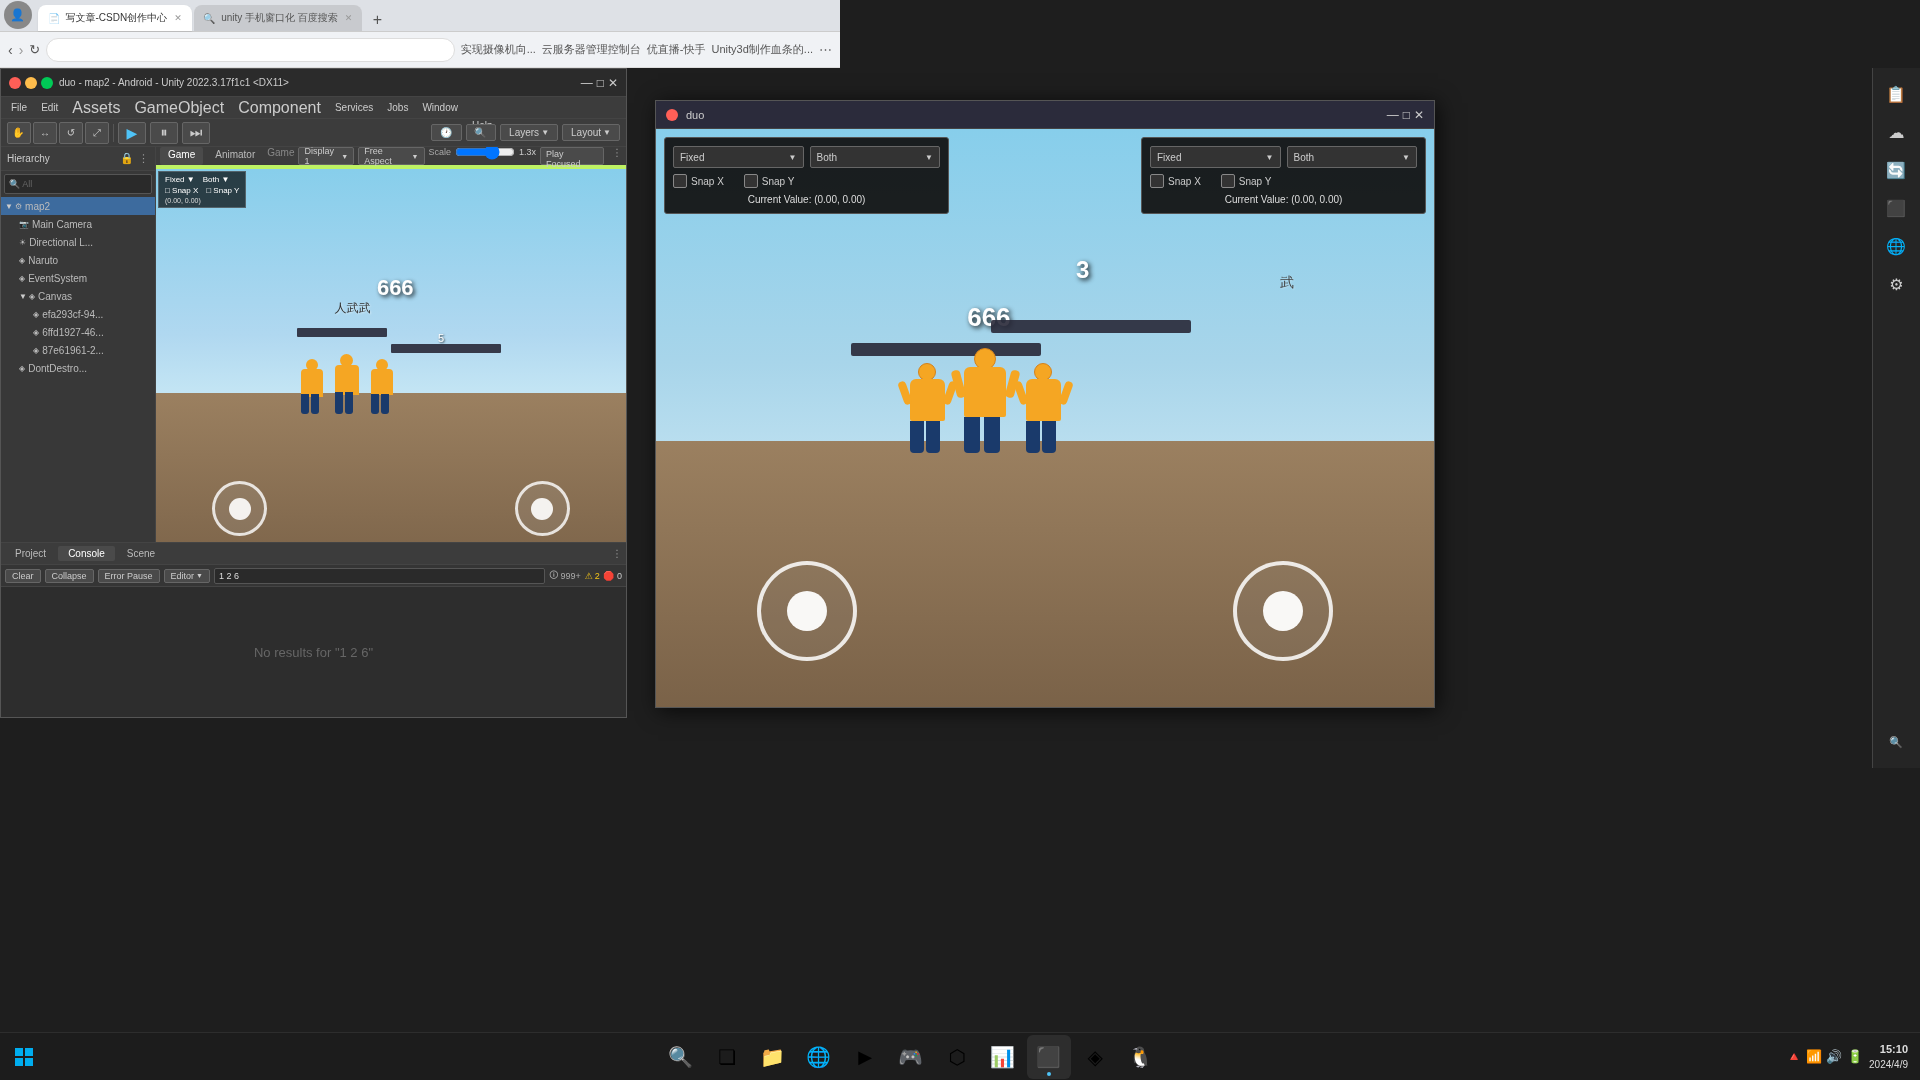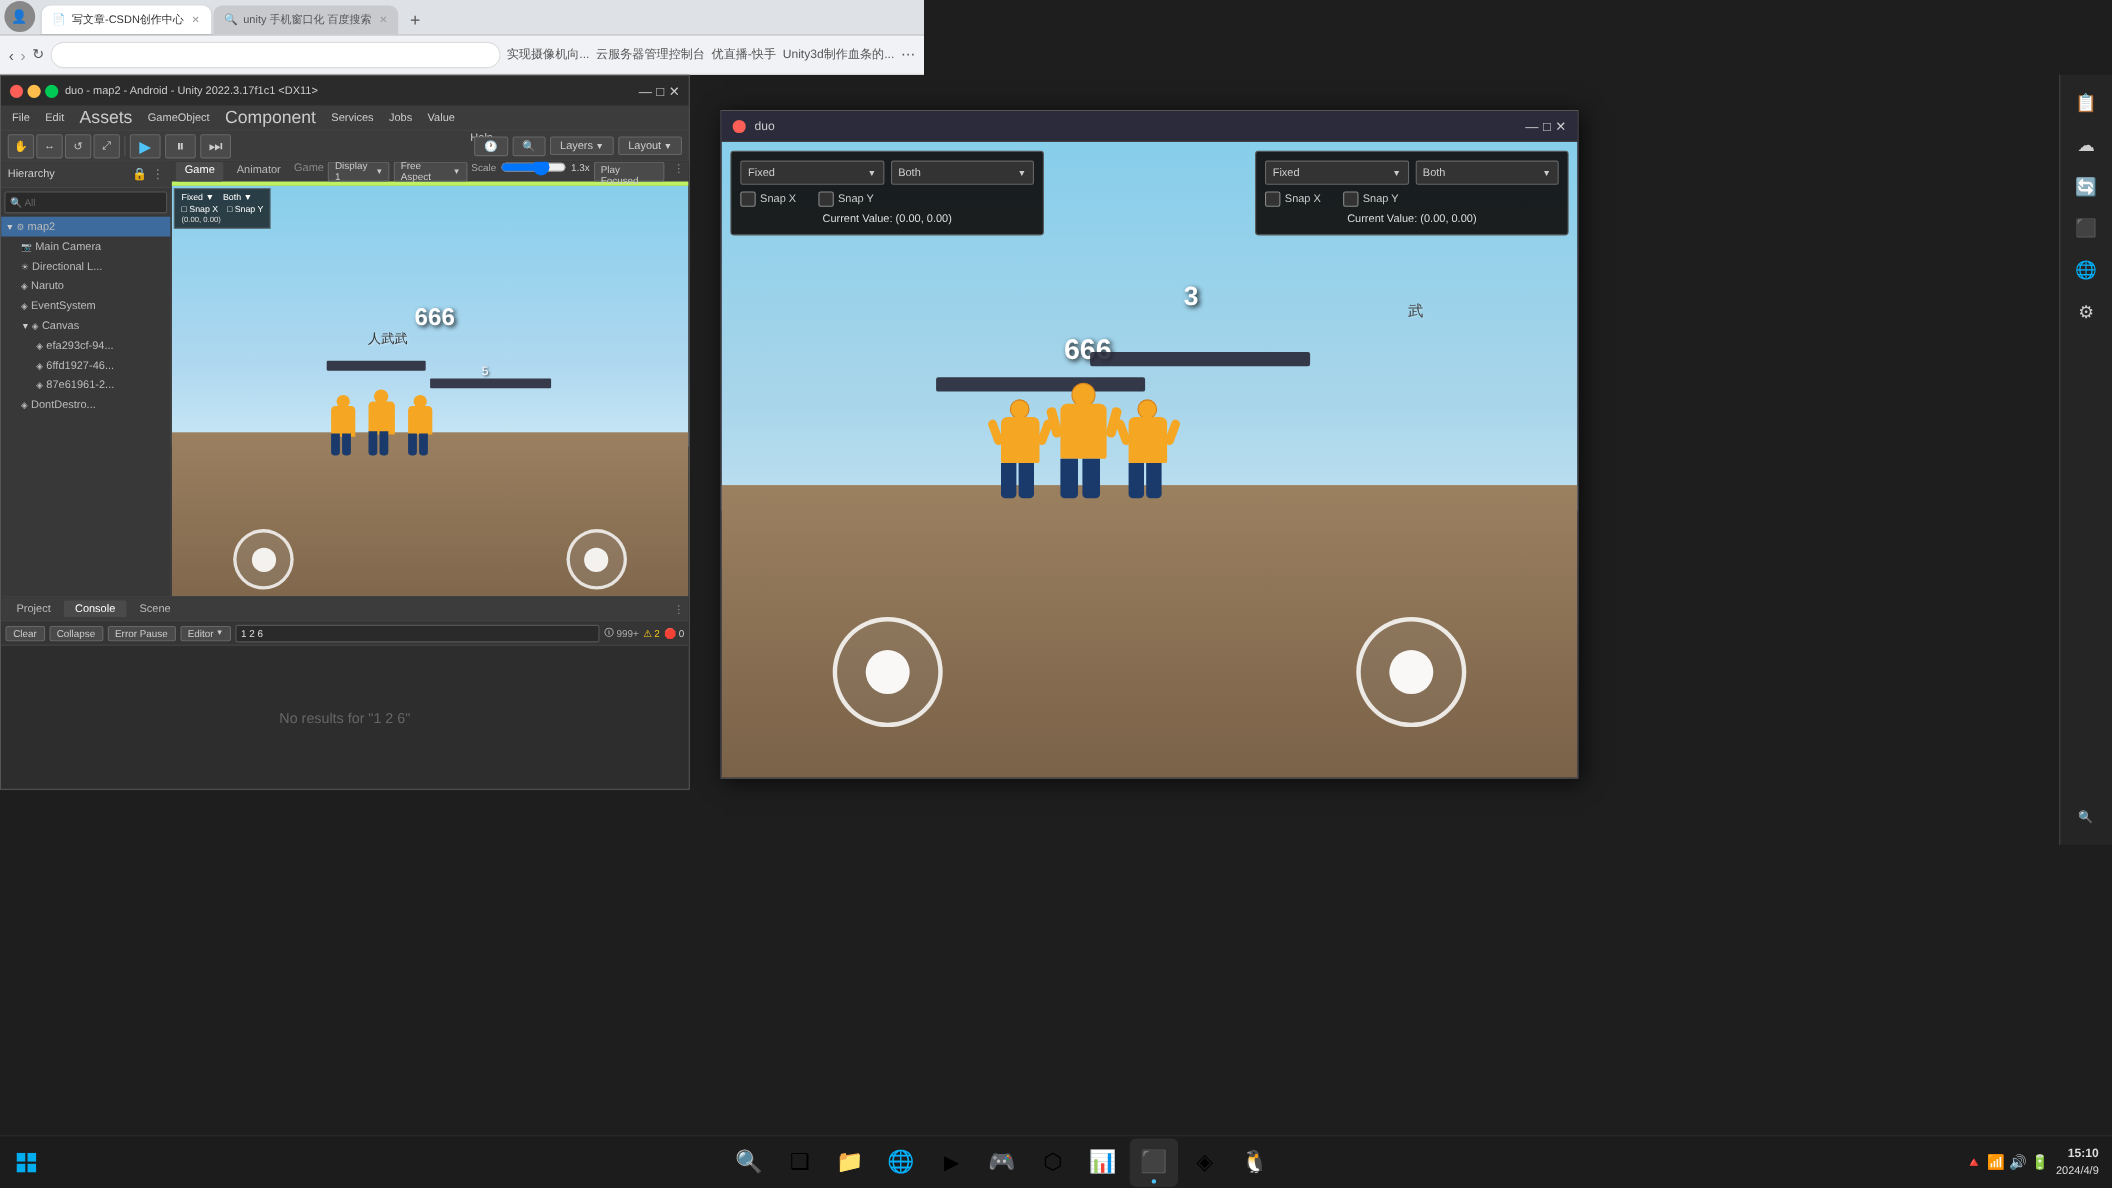--- a/index.html
+++ b/index.html
@@ -43,45 +43,45 @@
     
   </div>
 
   <span style="font-size:11px;color:#555;cursor:pointer;white-space:nowrap;">实现摄像机向...</span>
   <span style="font-size:11px;color:#555;cursor:pointer;white-space:nowrap;">云服务器管理控制台</span>
   <span style="font-size:11px;color:#555;cursor:pointer;white-space:nowrap;">优直播-快手</span>
   <span style="font-size:11px;color:#555;cursor:pointer;white-space:nowrap;">Unity3d制作血条的...</span>
   <button style="font-size:13px;background:none;border:none;color:#555;cursor:pointer;">⋯</button>
 </div>
 
-<div style="position:absolute;top:68px;left:0;width:627px;height:650px;background:#404040;border:1px solid #555;">
+<div style="position:absolute;top:68px;left:0;width:627px;height:650px;background:#bef264;border:1px solid #555;">
 
   <div style="height:28px;background:#2b2b2b;display:flex;align-items:center;padding:0 8px;gap:6px;border-bottom:1px solid #444;">
     <div style="display:flex;gap:4px;">
       <div style="width:12px;height:12px;border-radius:50%;background:#ff5f57;cursor:pointer;"></div>
       <div style="width:12px;height:12px;border-radius:50%;background:#ffbd4c;cursor:pointer;"></div>
       <div style="width:12px;height:12px;border-radius:50%;background:#00ca56;cursor:pointer;"></div>
     </div>
     <span style="font-size:10px;color:#ccc;">duo - map2 - Android - Unity 2022.3.17f1c1 &lt;DX11&gt;</span>
     <div style="flex:1;display:flex;justify-content:flex-end;gap:4px;">
       <button style="background:none;border:none;color:#ccc;font-size:12px;cursor:pointer;">—</button>
       <button style="background:none;border:none;color:#ccc;font-size:12px;cursor:pointer;">□</button>
       <button style="background:none;border:none;color:#ccc;font-size:12px;cursor:pointer;">✕</button>
     </div>
   </div>
 
   <div style="height:22px;background:#3c3c3c;display:flex;align-items:center;padding:0 4px;gap:2px;border-bottom:1px solid #444;">
     <span style="padding:2px 6px;font-size:10px;color:#ccc;cursor:pointer;">File</span>
     <span style="padding:2px 6px;font-size:10px;color:#ccc;cursor:pointer;">Edit</span>
     <span style="padding:2px 6px;font-size:16px;color:#ccc;cursor:pointer;">Assets</span>
-    <span style="padding:2px 6px;font-size:10px;color:#ccc;cursor:pointer;">GameObject</span>
+    <span style="padding:2px 6px;font-size:16px;color:#ccc;cursor:pointer;">GameObject</span>
     <span style="padding:2px 6px;font-size:16px;color:#ccc;cursor:pointer;">Component</span>
     <span style="padding:2px 6px;font-size:10px;color:#ccc;cursor:pointer;">Services</span>
     <span style="padding:2px 6px;font-size:10px;color:#ccc;cursor:pointer;">Jobs</span>
-    <span style="padding:2px 6px;font-size:10px;color:#ccc;cursor:pointer;">Value</span>
+    <span style="padding:2px 6px;font-size:10px;color:#ccc;cursor:pointer;">Window</span>
     <span style="padding:2px 6px;font-size:10px;color:#ccc;cursor:pointer;margin-top:36px;">Help</span>
   </div>
 
   <div style="height:28px;background:#3c3c3c;display:flex;align-items:center;padding:0 6px;gap:4px;border-bottom:1px solid #444;">
     <div style="display:flex;align-items:center;gap:2px;">
       <button style="width:24px;height:22px;background:#4a4a4a;border:1px solid #666;color:#ccc;font-size:10px;border-radius:2px;cursor:pointer;">✋</button>
       <button style="width:24px;height:22px;background:#4a4a4a;border:1px solid #666;color:#ccc;font-size:10px;border-radius:2px;cursor:pointer;">↔</button>
       <button style="width:24px;height:22px;background:#4a4a4a;border:1px solid #666;color:#ccc;font-size:10px;border-radius:2px;cursor:pointer;">↺</button>
       <button style="width:24px;height:22px;background:#4a4a4a;border:1px solid #666;color:#ccc;font-size:10px;border-radius:2px;cursor:pointer;">⤢</button>
     </div>

